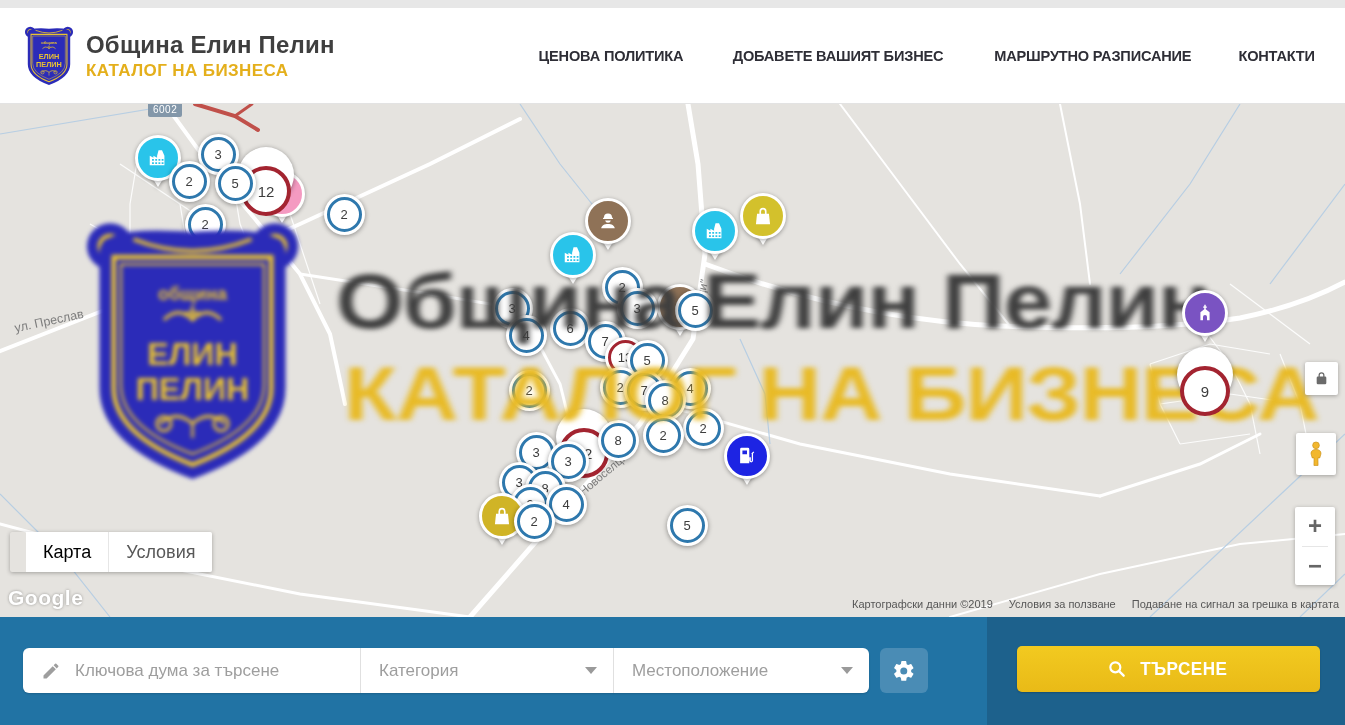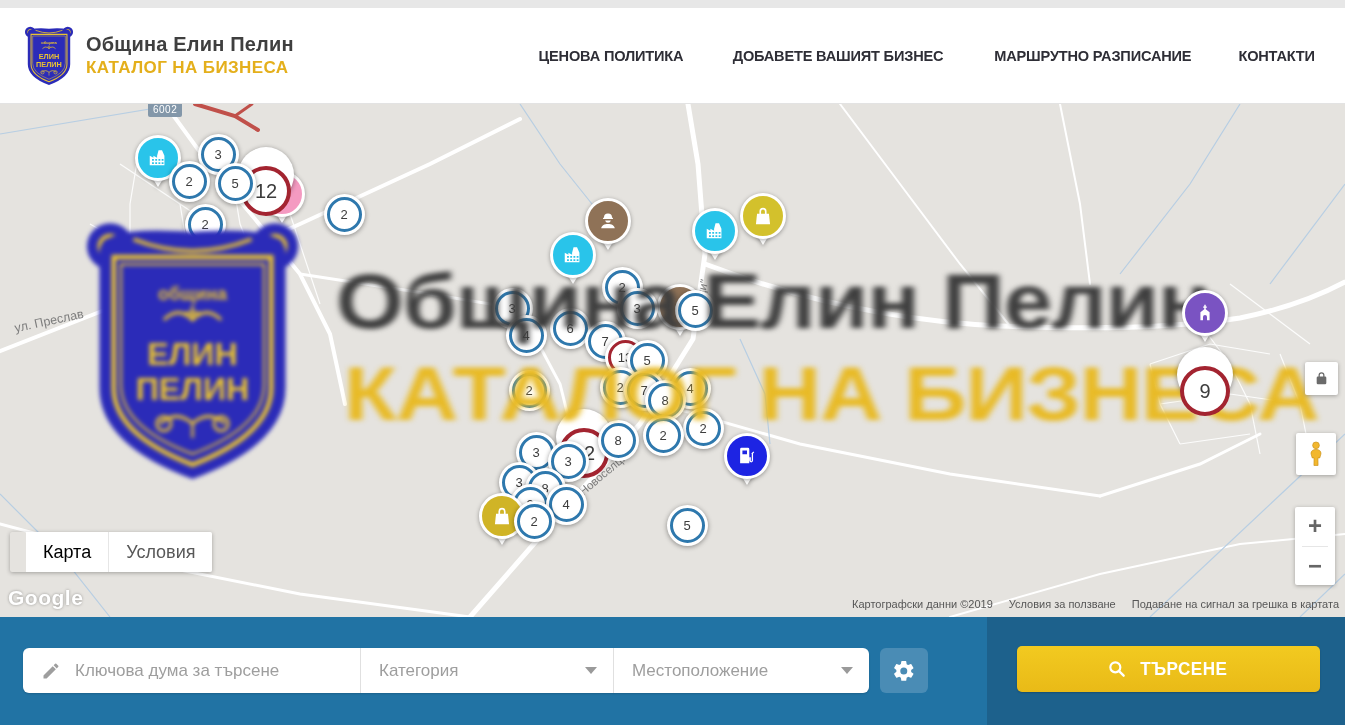--- a/index.html
+++ b/index.html
@@ -5,21 +5,21 @@
   html,body{margin:0;padding:0;}
   body{width:1345px;height:725px;overflow:hidden;font-family:"Liberation Sans",sans-serif;background:#fff;position:relative;}
 
   
   #top-strip{height:8px;background:#e7e7e7;}
   #header{height:96px;background:#fff;display:flex;align-items:center;justify-content:space-between;
           padding:0 24px;box-sizing:border-box;border-bottom:1px solid #e3e3e3;}
   #brand{display:flex;align-items:center;gap:12px;}
   #brand-crest{width:50px;height:62px;}
   #brand-crest svg{width:100%;height:100%;}
-  #brand-title{font-size:20px;font-weight:bold;color:#3f3f3f;letter-spacing:.2px;}
+  #brand-title{font-size:24px;font-weight:bold;color:#3f3f3f;letter-spacing:.2px;}
   #brand-subtitle{font-size:17px;font-weight:bold;color:#e4af1b;letter-spacing:.4px;margin-top:2px;}
   #nav{display:flex;align-items:center;gap:38px;margin-right:4px;}
   #nav a{text-decoration:none;color:#2e2e36;font-size:15.5px;font-weight:bold;letter-spacing:-.2px;
          transform:scaleX(.94);transform-origin:center;white-space:nowrap;cursor:pointer;}
 
   
   #map{position:relative;width:1345px;height:513px;background:#e5e3df;overflow:hidden;}
   #roads{position:absolute;left:0;top:0;z-index:1;}
   .road-badge{position:absolute;left:148px;top:-2px;z-index:2;background:#8397a9;color:#fff;
               font-size:10px;padding:2px 5px;border-radius:2px;letter-spacing:.5px;}
@@ -32,21 +32,21 @@
   #marker-layer{z-index:3;}
   #top-marker-layer{z-index:5;}
 
   .cluster{position:absolute;border-radius:50%;background:#fff;box-shadow:0 1px 5px rgba(0,0,0,.4);
            display:flex;align-items:center;justify-content:center;cursor:pointer;}
   .cluster .ring{border-radius:50%;background:#fff;display:flex;align-items:center;justify-content:center;
                  color:#3d3d3d;font-weight:500;}
   .cluster.sm{width:41px;height:41px;}
   .cluster.sm .ring{width:29px;height:29px;border:3px solid #2e78ad;font-size:13px;}
   .cluster.bg{width:56px;height:56px;}
-  .cluster.bg .ring{width:42px;height:42px;border:4px solid #14532d;font-size:20px;margin-top:32px;}
+  .cluster.bg .ring{width:42px;height:42px;border:4px solid #14532d;font-size:15px;margin-top:32px;}
   .cluster.red .ring{border-color:#a32430;}
 
   .pin{position:absolute;width:46px;height:58px;cursor:pointer;}
   .pin .tail{position:absolute;left:13px;top:36px;width:0;height:0;
              border-left:10px solid transparent;border-right:10px solid transparent;border-top:16px solid #fff;
              filter:drop-shadow(0 2px 2px rgba(0,0,0,.3));}
   .pin .disc{position:absolute;left:0;top:0;width:40px;height:40px;border:3px solid #fff;border-radius:50%;
              box-shadow:0 1px 4px rgba(0,0,0,.35);display:flex;align-items:center;justify-content:center;}
   .pin svg{width:22px;height:22px;}
 

